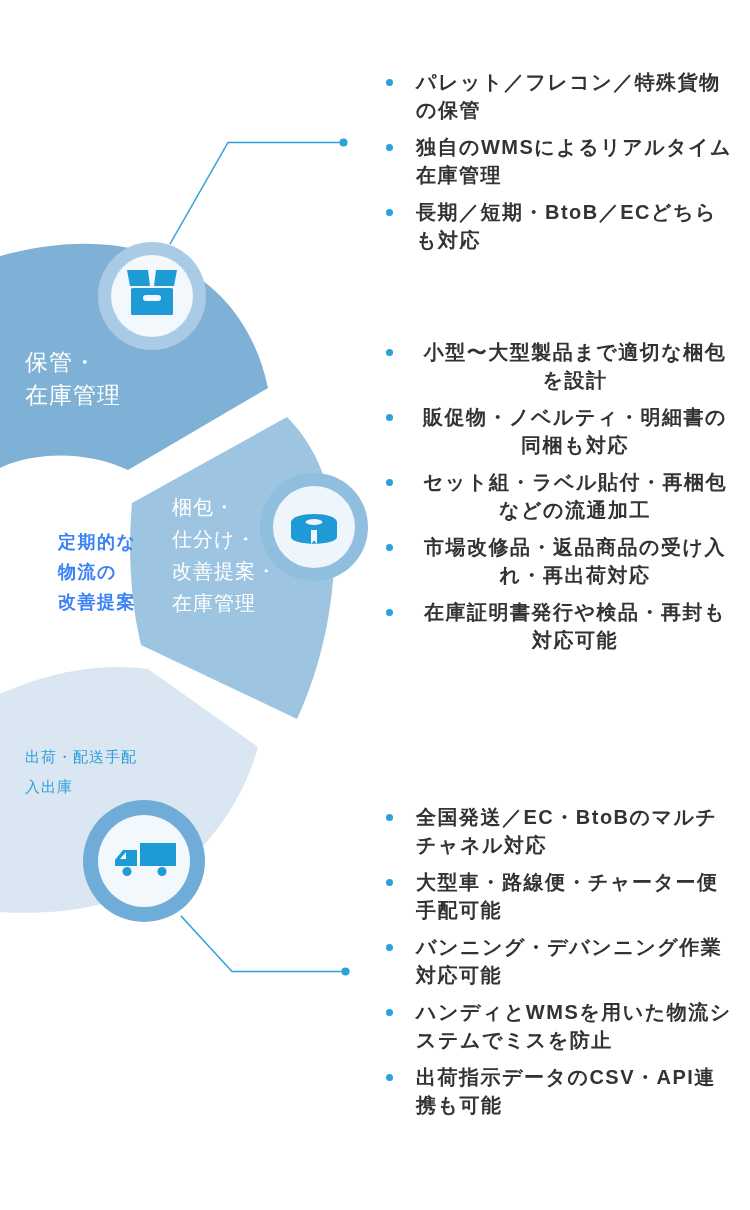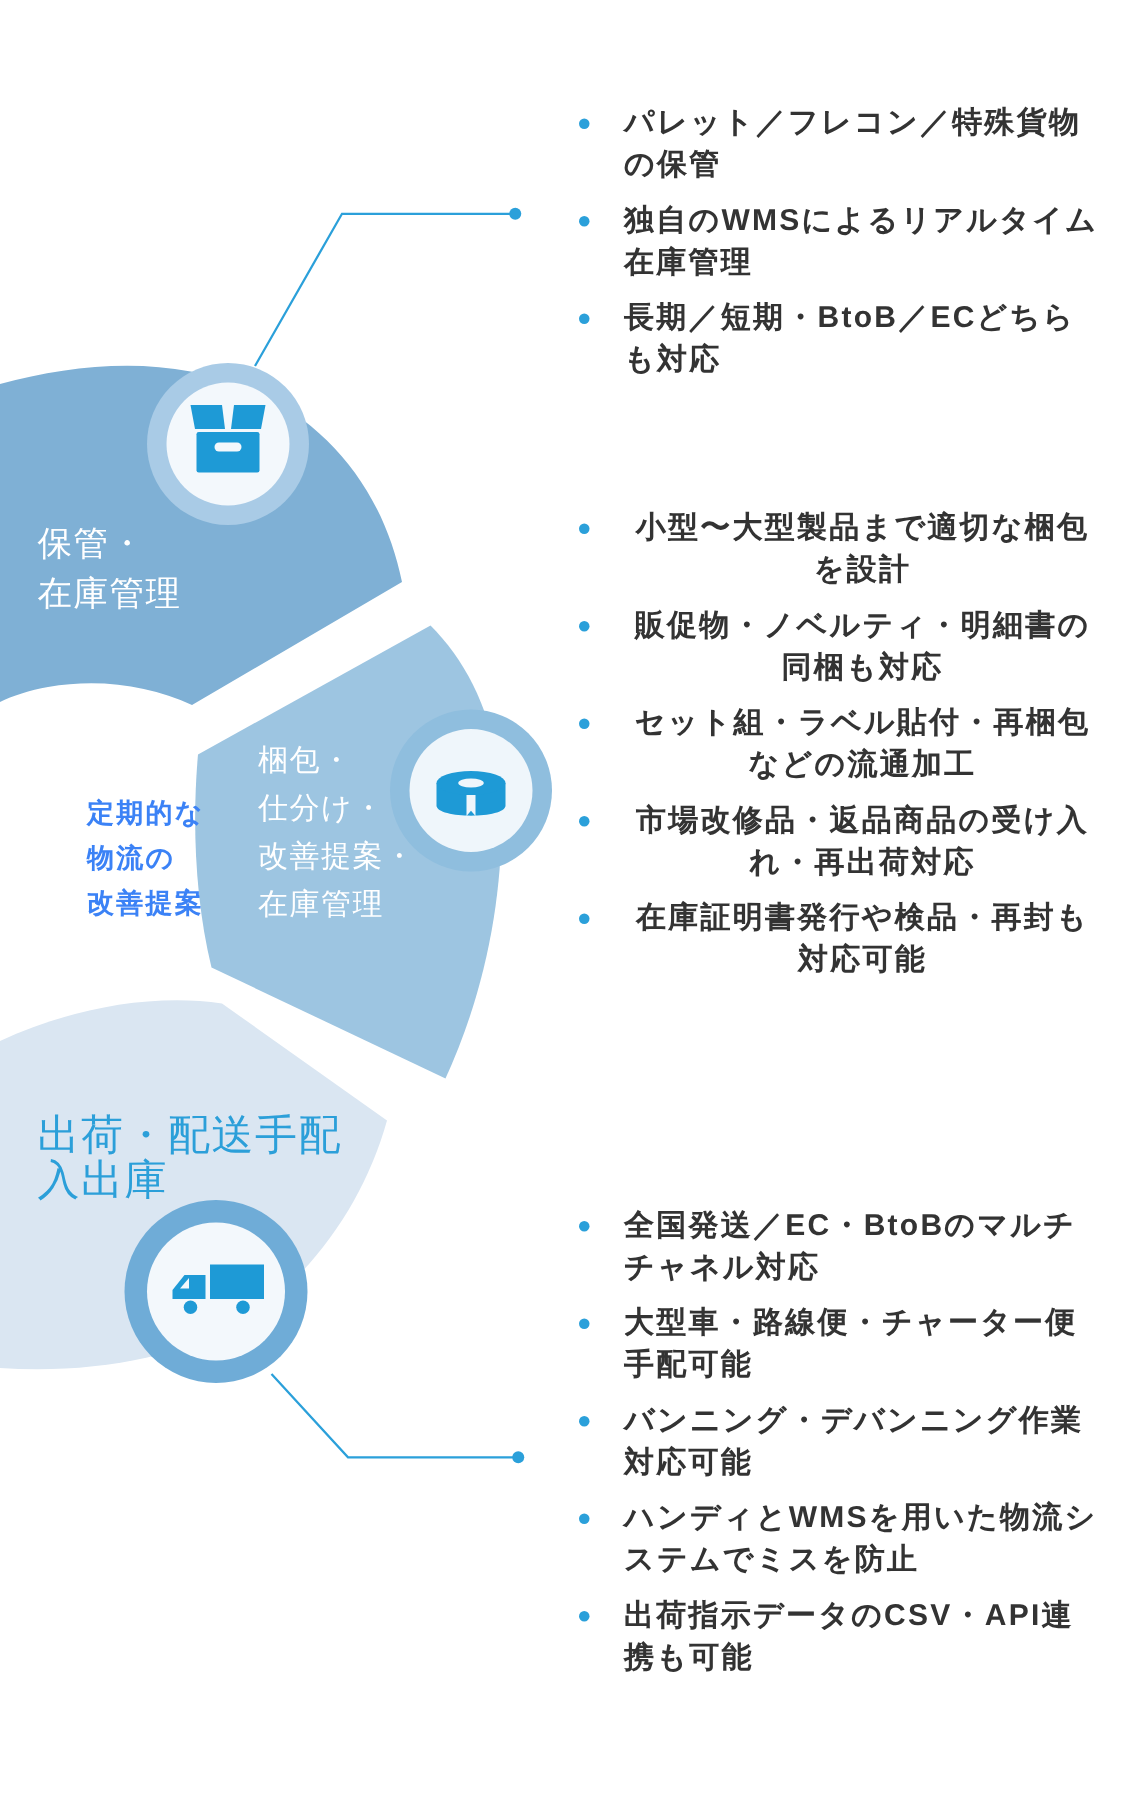--- a/index.html
+++ b/index.html
@@ -7,21 +7,21 @@
     position:relative;width:750px;height:1210px;overflow:hidden;background:#ffffff;
     font-family:"Liberation Sans","DejaVu Sans",sans-serif;
   }
   .diagram-svg{position:absolute;left:0;top:0;}
 
   
   .seg-label{position:absolute;font-weight:400;letter-spacing:1px;}
   .seg-label span{display:block;}
   .label-storage{left:25px;top:346px;color:#ffffff;font-size:23px;line-height:33px;}
   .label-processing{left:172px;top:491px;color:#ffffff;font-size:20px;line-height:32px;}
-  .label-shipping{left:25px;top:742px;color:#2B9FD9;font-size:28px;line-height:30px;}
+  .label-shipping{left:25px;top:742px;color:#2B9FD9;font-size:15px;line-height:30px;}
   .center-text{position:absolute;left:14px;top:527px;color:#3b82f6;font-size:18px;
     line-height:30px;font-weight:700;letter-spacing:1.5px;margin-left:44px;}
   .center-text span{display:block;}
 
   
   .blist{position:absolute;margin:0;padding:0;list-style:none;width:348px;}
   .blist li{display:flex;gap:23px;margin:0 0 9px 0;align-items:flex-start;}
   .bdot{flex:0 0 auto;width:7px;height:7px;border-radius:50%;background:#2BA0DA;margin-top:11px;}
   .btxt{font-size:20px;font-weight:700;line-height:28px;color:#333333;letter-spacing:1.5px;}
   .list-1{left:386px;top:68px;}

